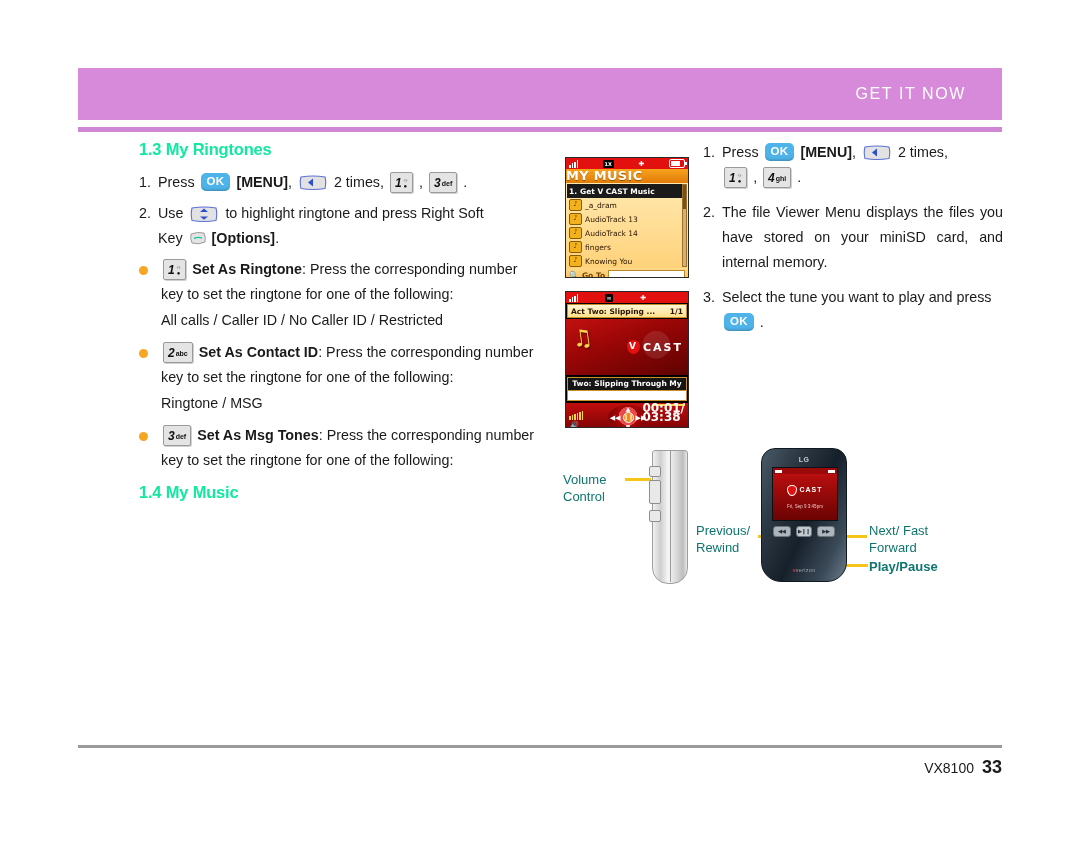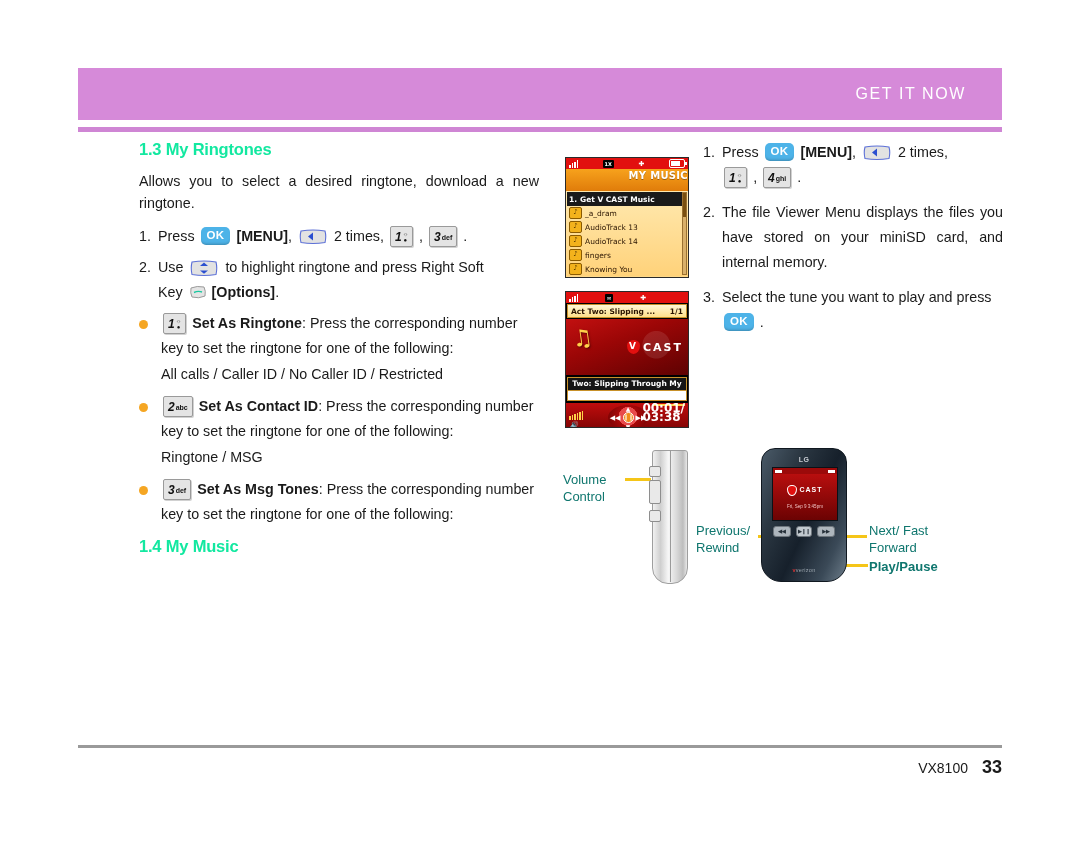--- a/index.html
+++ b/index.html
@@ -224,26 +224,26 @@
   }
   .st-ico { color:#fff; font-size:7px; line-height:8px; }
   .batt {
     width: 14px; height: 7px; border: 1px solid #fff; border-radius: 2px;
     position: relative; background: #e2100f;
   }
   .batt:after{content:"";position:absolute;right:-3px;top:2px;width:2px;height:3px;background:#fff;}
   .batt i{position:absolute;left:1px;top:1px;bottom:1px;width:9px;background:#fff;}
 
   .lcd-title {
-    height: 22px;
+    height: 14px;
     background: linear-gradient(#f7a21c, #e07c0a);
     color: #ffffff;
-    font-size: 10px;
+    font-size: 13px;
     font-weight: bold;
-    text-align: right;
+    text-align: left;
     line-height: 13px;
     letter-spacing: .3px;
     text-shadow: 0 1px 0 rgba(0,0,0,.35);
   }
   .lcd-listwrap {
     background: linear-gradient(#ffe9b0, #ffd27a);
     padding: 1px 1px 0 1px;
     position: relative;
   }
   .lcd-row {
@@ -424,35 +424,34 @@
   }
   .front-phone .vz em{color:#d33;font-style:normal;font-weight:bold;}
 
   
   .footer-rule {
     position:absolute; left:78px; top:745px; width:924px; height:3px; background:#9a9a9a;
   }
   .footer-text {
     position:absolute; right: 78px; top: 757px; font-size: 14px; color:#1a1a1a;
   }
-  .footer-text .pg { font-size: 18px; font-weight: bold; margin-left: 14px; }
+  .footer-text .pg { font-size: 18px; font-weight: bold; margin-left: 8px; }
 </style>
 </head>
 <body>
 
 <div class="header-band">
   <div class="header-title">GET IT NOW</div>
 </div>
 <div class="header-rule"></div>
 
 <div class="col-left">
 
   <h2 class="section-title">1.3 My Ringtones</h2>
 
-  <p class="para">Allows you to select a desired ringtone, download a new ringtone.</p>
 
   <div class="step">
     <span class="step-num">1.</span>
     <span class="step-body">Press
       <span class="k k-ok">OK</span>
       <span class="bold">[MENU]</span>,
       <span class="k k-pad">
         <svg width="30" height="17" viewBox="0 0 30 17">
           <path d="M3 3 Q1.5 8.5 3 14.5 Q15 16.5 27 14.5 Q28.5 8.5 27 3 Q15 1 3 3 Z" fill="#e2e2e2" stroke="#5b6fd6" stroke-width="1.1"></path>
           <path d="M10 8.5 L15 4.5 L15 12.5 Z" fill="#2b4fd0"></path>

